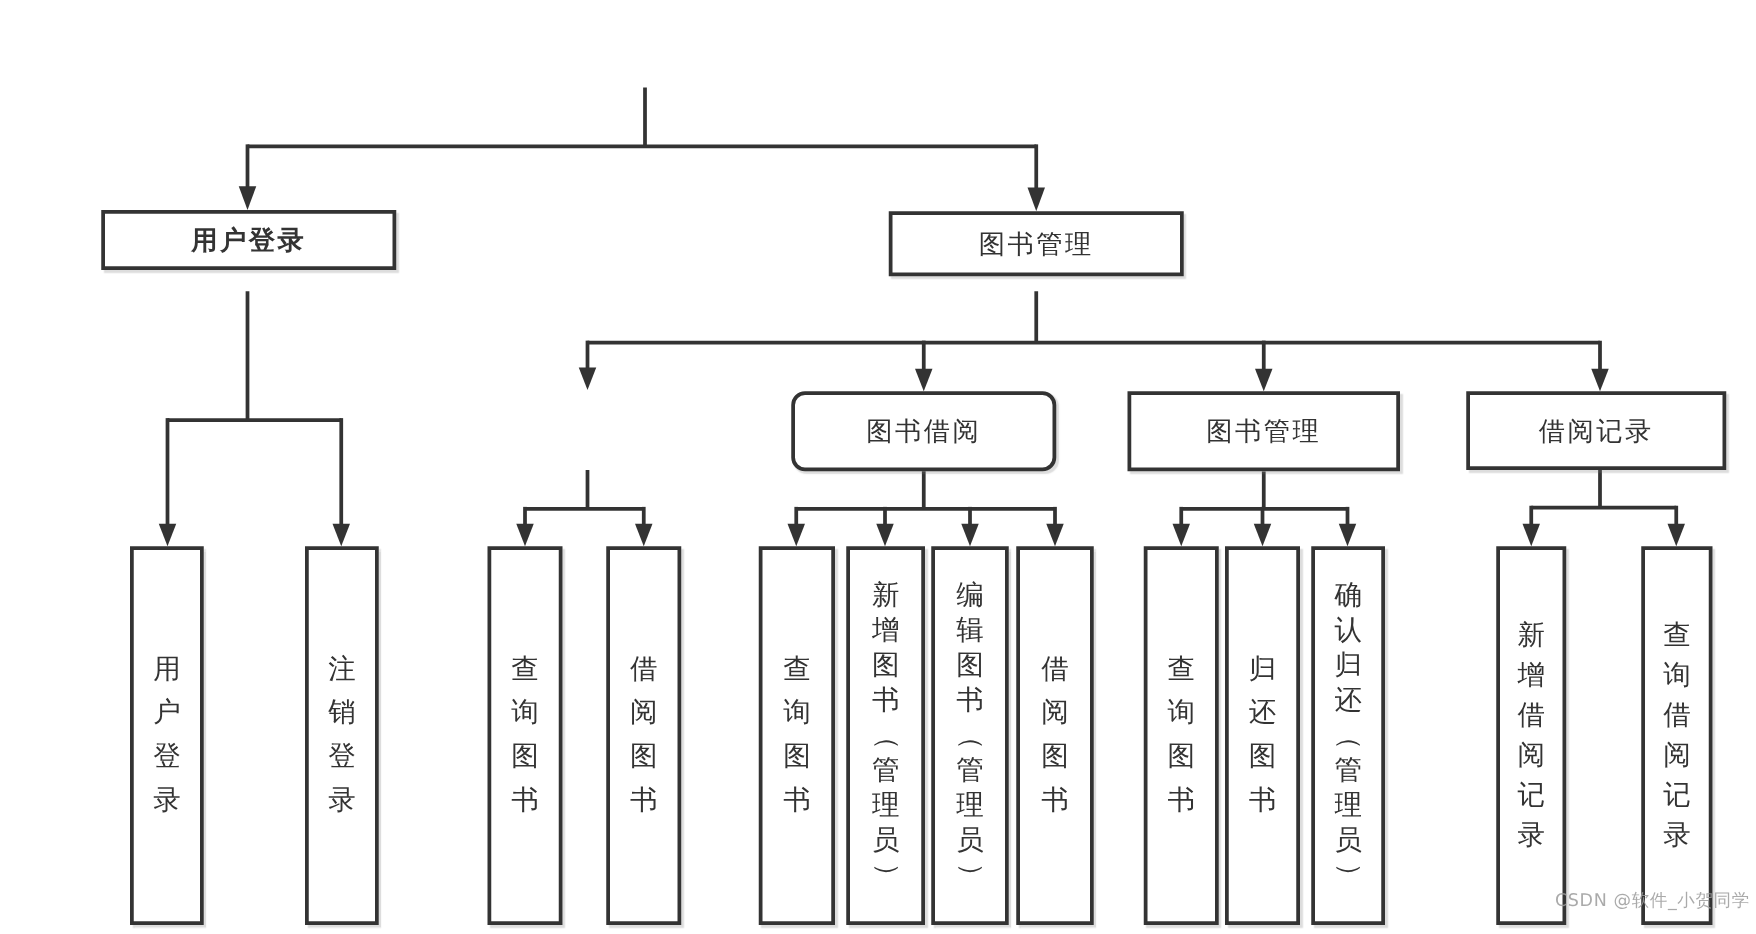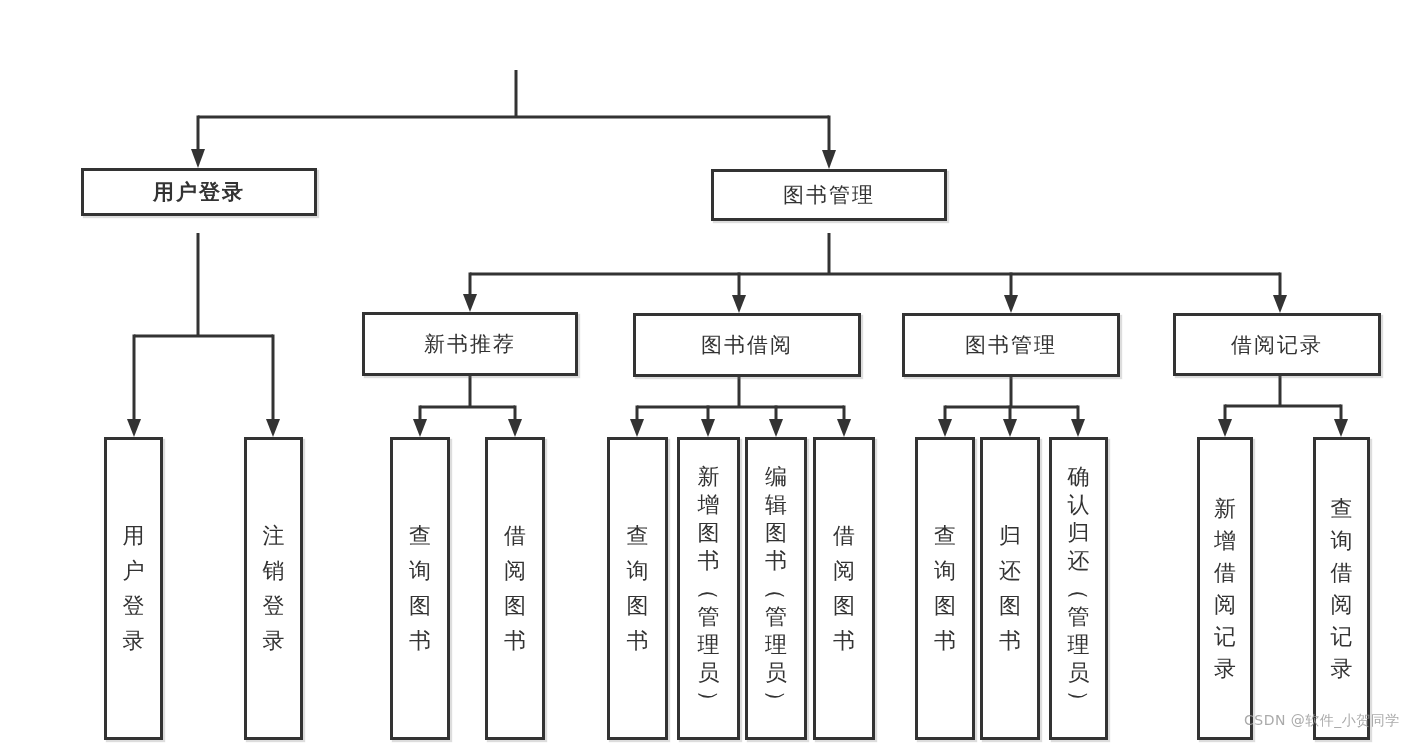--- a/index.html
+++ b/index.html
@@ -139,22 +139,21 @@
       <polygon points="1071,419 1085,419 1078,437"></polygon>
       <polygon points="1218,419 1232,419 1225,437"></polygon>
       <polygon points="1334,419 1348,419 1341,437"></polygon>
     </g>
   </svg>
 
 
   <div class="box" style="left:81px; top:168px; width:236px; height:48px;font-weight:bold;">用户登录</div>
   <div class="box" style="left:711px; top:169px; width:236px; height:52px;">图书管理</div>
 
-  <div class="box" style="left:362px; top:312px; width:216px; height:64px;">新书推荐</div>
-  <div class="box" style="left:633px; top:313px; width:228px; height:64px;">图书借阅</div>
+  <div class="box" style="left:633px; top:313px; width:212px; height:64px;border-radius:11px;">图书借阅</div>
   <div class="box" style="left:902px; top:313px; width:218px; height:64px;">图书管理</div>
   <div class="box" style="left:1173px; top:313px; width:208px; height:63px;">借阅记录</div>
 
   <div class="box leaf vtext" style="left: 104px; top: 437px; width: 59px; height: 303px; gap: 13px;">
       <span class="vchar">用</span>
       <span class="vchar">户</span>
       <span class="vchar">登</span>
       <span class="vchar">录</span>
     </div>
   <div class="box leaf vtext" style="left: 244px; top: 437px; width: 59px; height: 303px; gap: 13px;">

